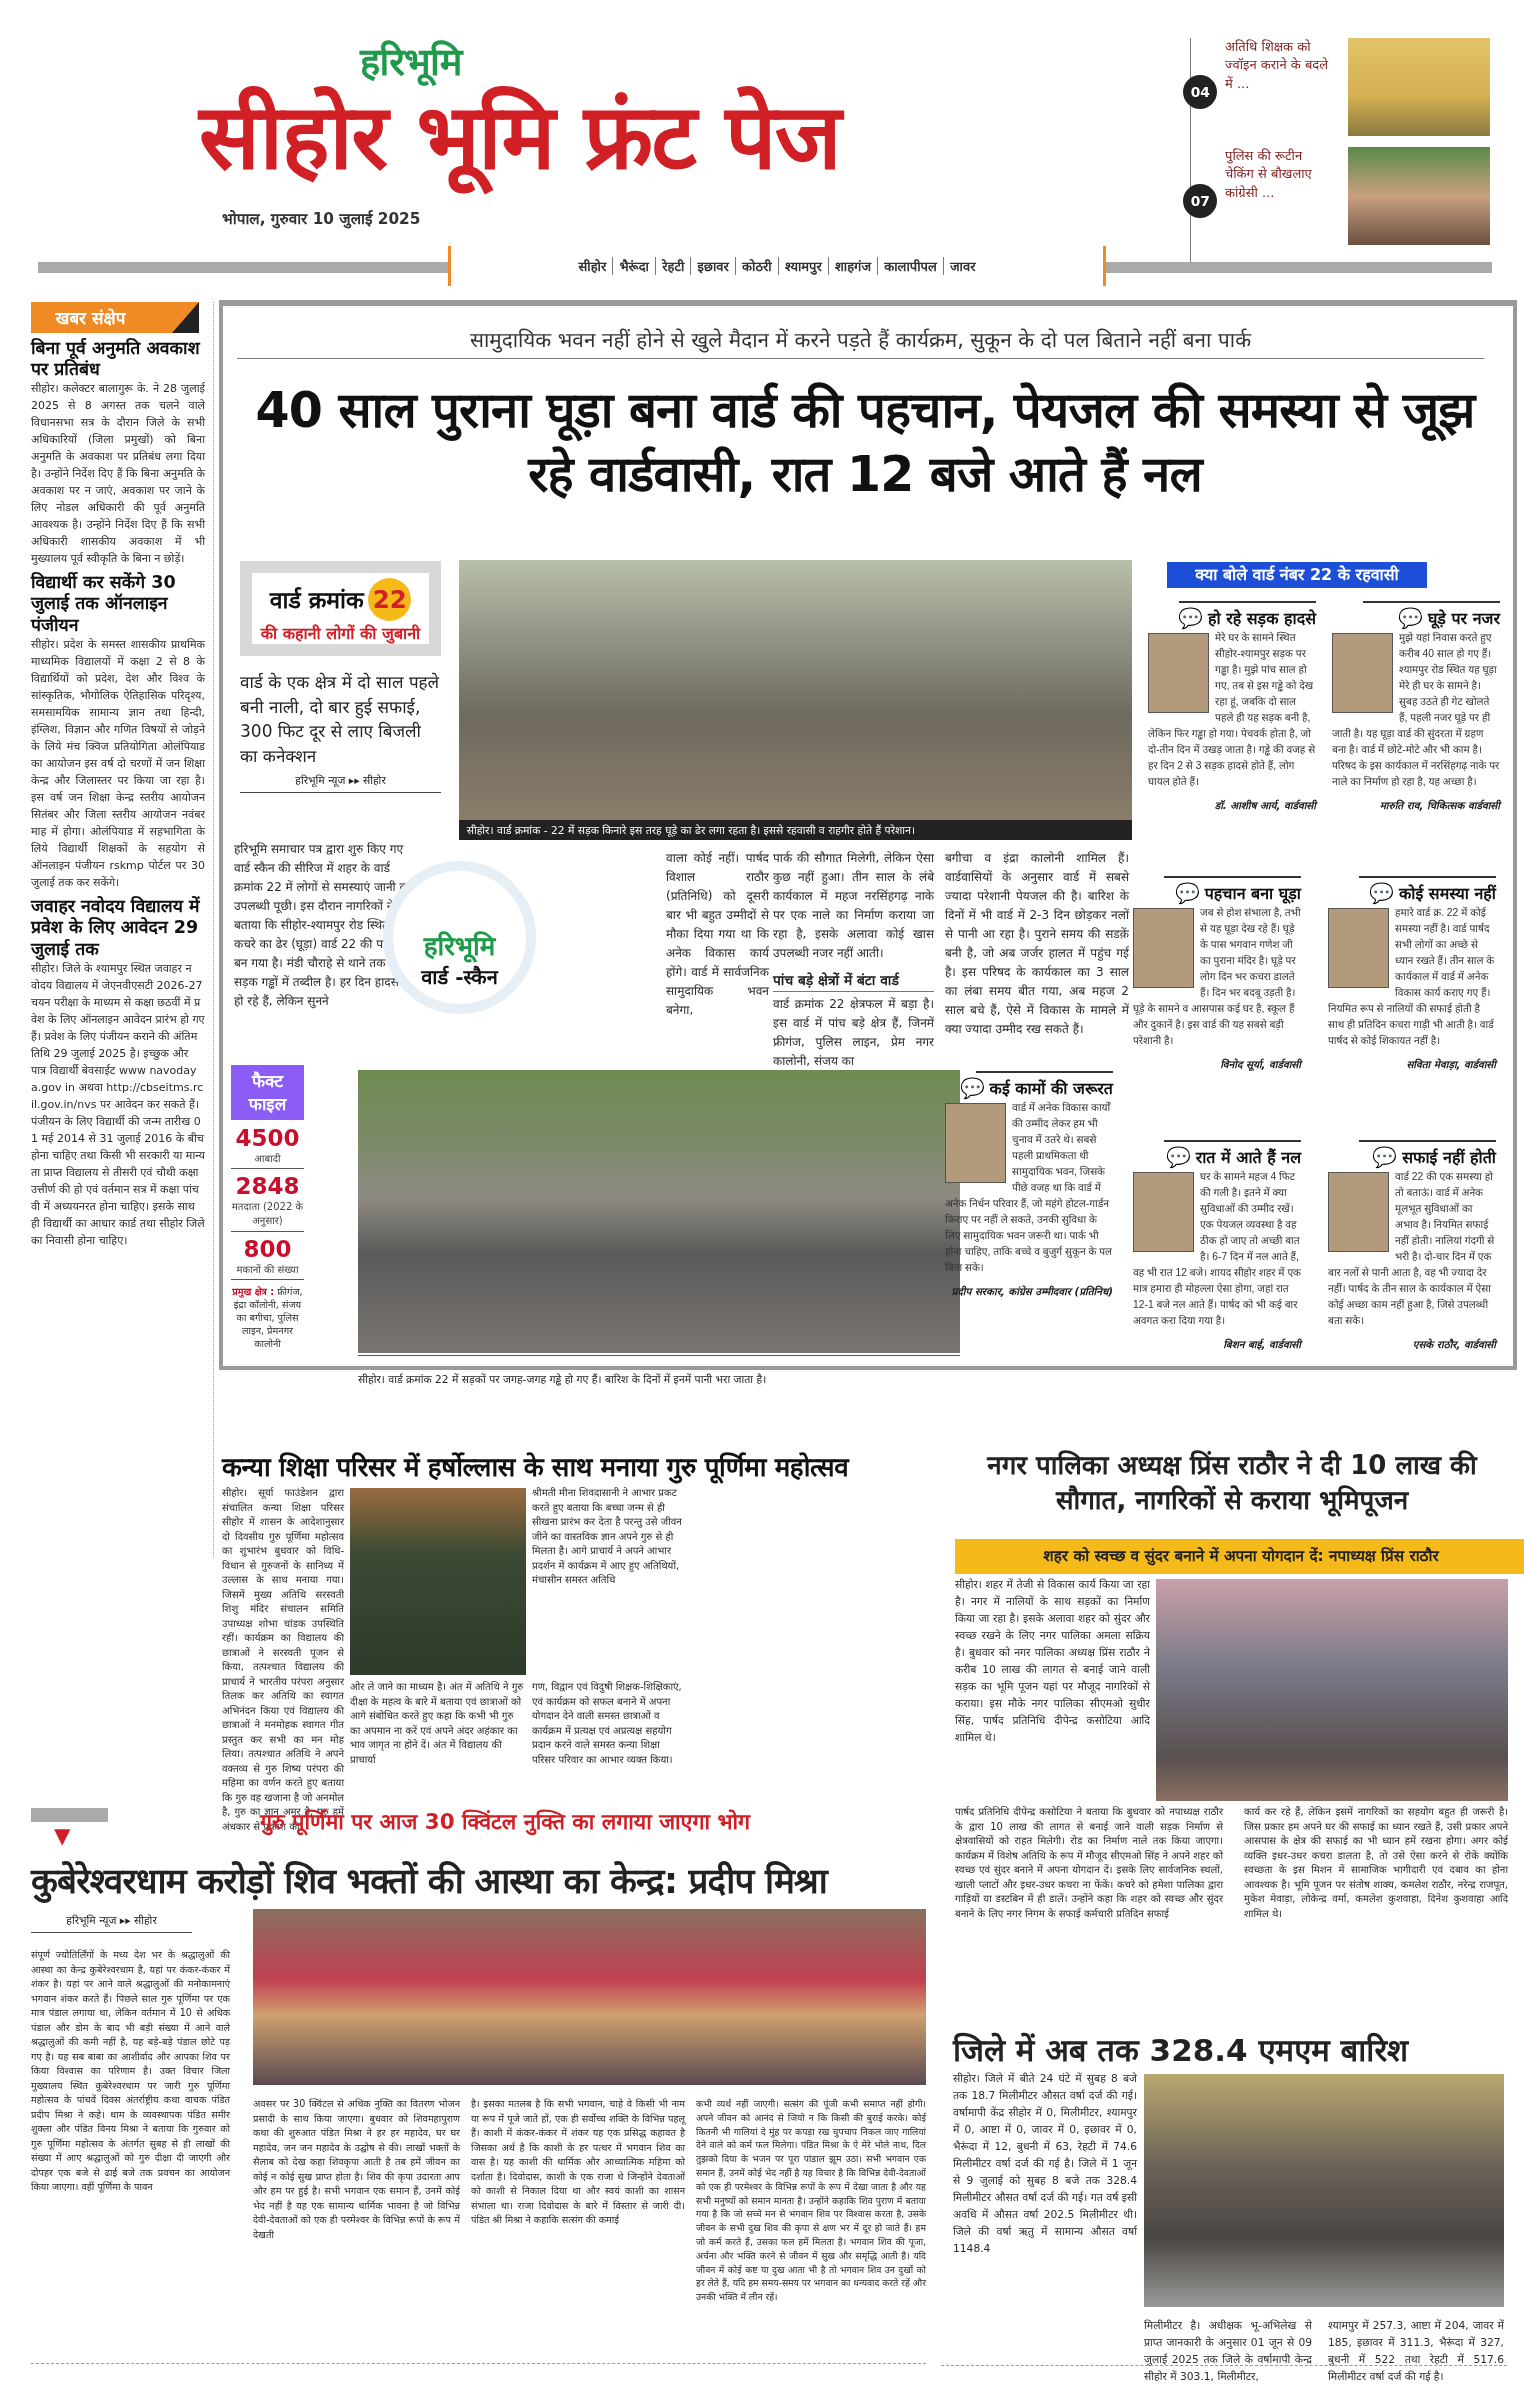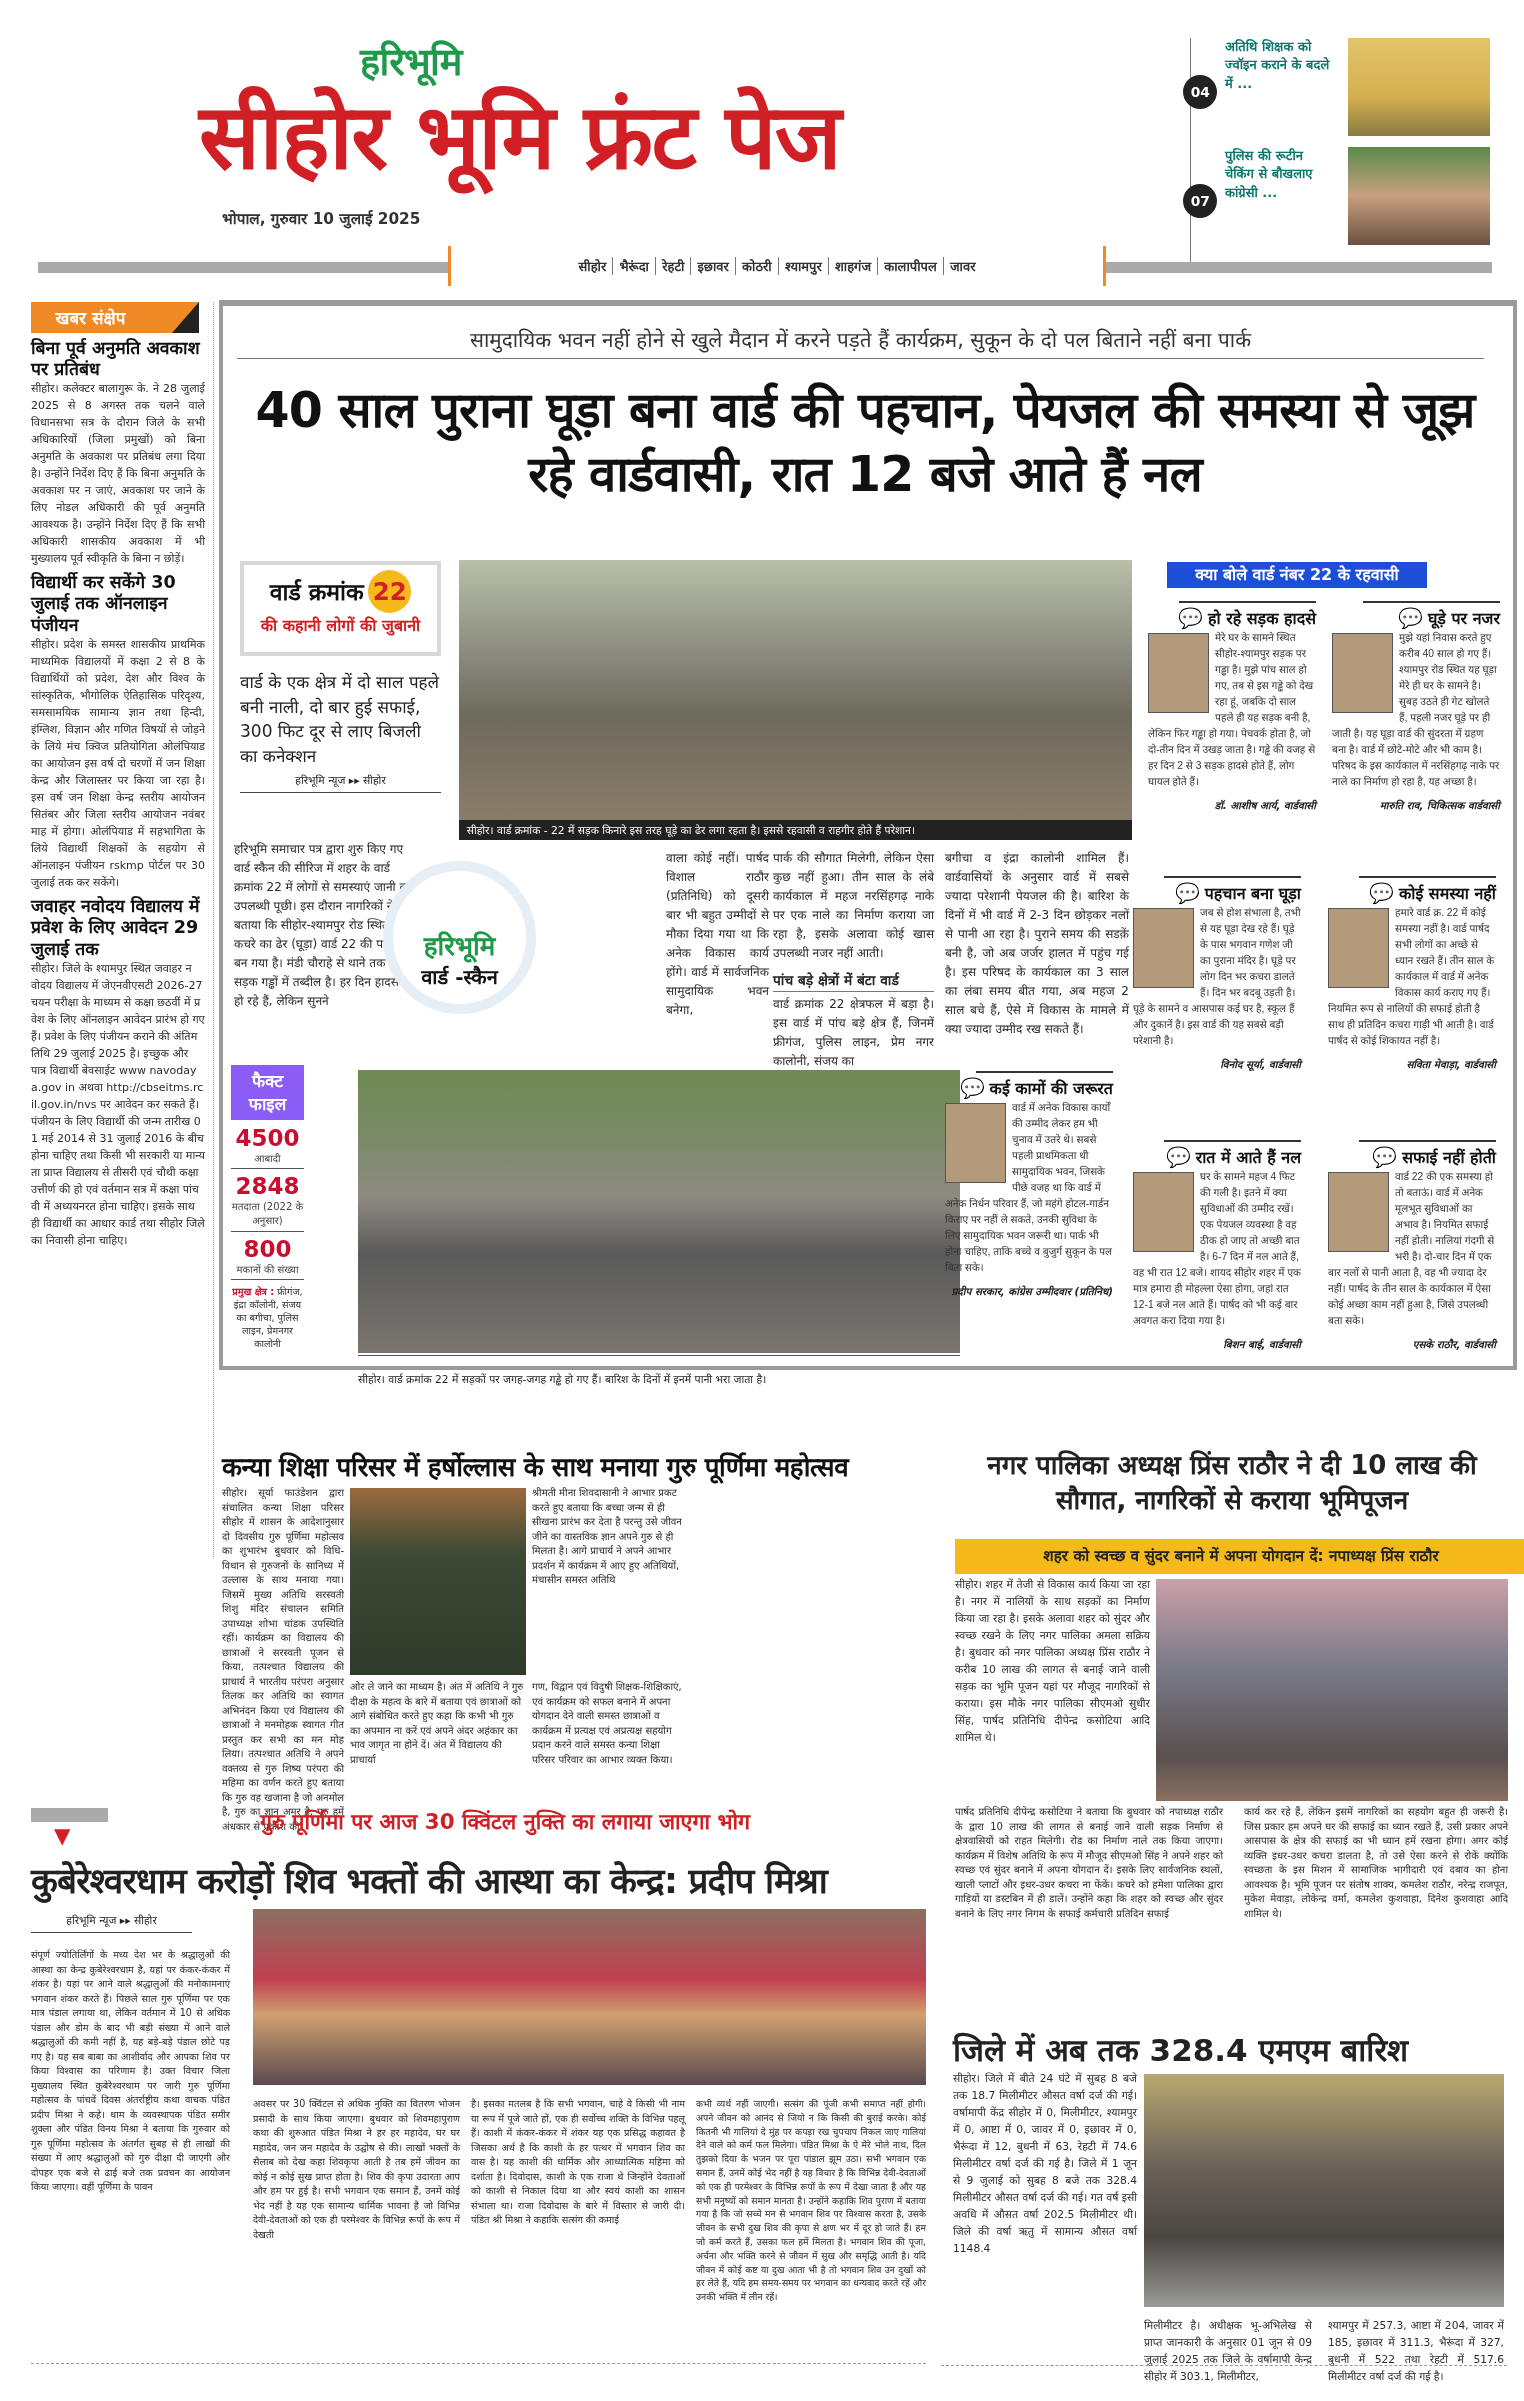--- a/index.html
+++ b/index.html
@@ -8,40 +8,40 @@
 .abs{position:absolute}
 .jt{text-align:justify}
 p{font-size:12px;line-height:19px;color:#2a2a2a}
 
 
 #brand{left:360px;top:34px;font-size:38px;font-weight:700;color:#1e9a4a;letter-spacing:-0.8px}
 #title{left:199px;top:92px;font-size:90px;font-weight:700;color:#d11f26;letter-spacing:-1.5px;line-height:1}
 #dateline{left:222px;top:208px;font-size:15.3px;font-weight:700;color:#333}
 .teaser{left:1190px;width:298px;height:115px;border-left:1.5px solid #777}
 .teaser .num{position:absolute;left:-7.7px;top:37px;width:34px;height:34px;border-radius:50%;background:#222;color:#fff;font-size:13.8px;font-weight:700;display:flex;align-items:center;justify-content:center}
-.teaser .txt{position:absolute;left:34px;top:0;width:107px;font-size:13px;line-height:18.4px;font-weight:700;color:#0f766e}
+.teaser .txt{position:absolute;left:34px;top:0;width:107px;font-size:13px;line-height:18.4px;font-weight:400;color:#7f1d1d}
 .teaser .ph{position:absolute;left:157px;top:0;width:142px;height:98px}
 #navbar{left:38px;top:262px;width:1454px;height:10.7px;background:#aaa}
 #navbox{left:448px;top:246px;width:658px;height:40px;background:#fff;border-left:3.1px solid #f08a24;border-right:3.1px solid #f08a24;display:flex;align-items:center;justify-content:center;gap:0}
 #navbox span{font-size:13px;font-weight:700;color:#333;padding:0 6.1px;border-right:1.5px solid #777}
 #navbox span:last-child{border-right:none}
 
 
 #leftcol{left:31px;top:302px;width:174px}
 #brief-tag{width:168px;height:31px;background:#f08a24;color:#fff;font-size:17px;font-weight:700;display:flex;align-items:center;padding-left:24.5px;position:relative}
 #brief-tag:after{content:"";position:absolute;right:0;top:0;border-style:solid;border-width:0 0 31px 27.5px;border-color:transparent transparent #222 transparent}
 .brief h3{font-size:17.6px;line-height:21.4px;font-weight:700;color:#111;margin-top:4.6px}
 .brief p{font-size:11px;line-height:17px}
 #leftrule{left:213px;top:302px;width:0;height:1255px;border-left:1.5px dotted #999}
 
 
 #mainframe{left:219px;top:300px;width:1298px;height:1070px;border:4.6px solid #9a9a9a;border-top-width:6.1px}
 #kicker{left:237px;top:325px;width:1247px;font-size:20.7px;color:#333;text-align:center;border-bottom:1.5px solid #777;padding-bottom:4.6px}
 #headline{left:230px;top:379px;width:1270px;font-size:49px;font-weight:700;line-height:64px;color:#111;text-align:center;letter-spacing:-0.8px}
-#wardbox{left:240px;top:561px;width:201px;height:95px;background:#d8d8d8;padding:4px}
+#wardbox{left:240px;top:561px;width:201px;height:95px;background:#d8d8d8;padding:12px}
 #wardbox .in{background:#fff;width:100%;height:100%;text-align:center;padding-top:4.6px}
 #wardbox .l1{font-size:23px;font-weight:700;color:#111;display:flex;align-items:center;justify-content:center;gap:4.6px}
 #wardbox .badge{width:43px;height:43px;border-radius:50%;background:#f6b91a;color:#d11f26;font-size:24.5px;font-weight:800;display:flex;align-items:center;justify-content:center}
 #wardbox .l2{font-size:16px;font-weight:700;color:#d11f26;margin-top:1.5px}
 #deck{left:240px;top:670px;width:201px;font-size:17px;line-height:24.5px;color:#222}
 #byline1{left:240px;top:773px;width:201px;font-size:10.7px;text-align:center;border-bottom:1.5px solid #444;padding-bottom:4.6px}
 #photo1{left:459px;top:560px;width:673px;height:260px;background:linear-gradient(180deg,#b8c0a8 0%,#8c8c80 35%,#6e6a5e 60%,#8a7d6a 100%)}
 #cap1{left:459px;top:820px;width:673px;height:20px;background:#222;color:#fff;font-size:10.7px;padding:3.1px 7.7px}
 #p1a{left:234px;top:840px;width:176px}
 #logo-ws{left:383px;top:861px;width:153px;height:153px;border-radius:50%;border:10.7px solid #e6eef6;background:#fff;display:flex;flex-direction:column;align-items:center;justify-content:flex-end;padding-bottom:13.8px}

